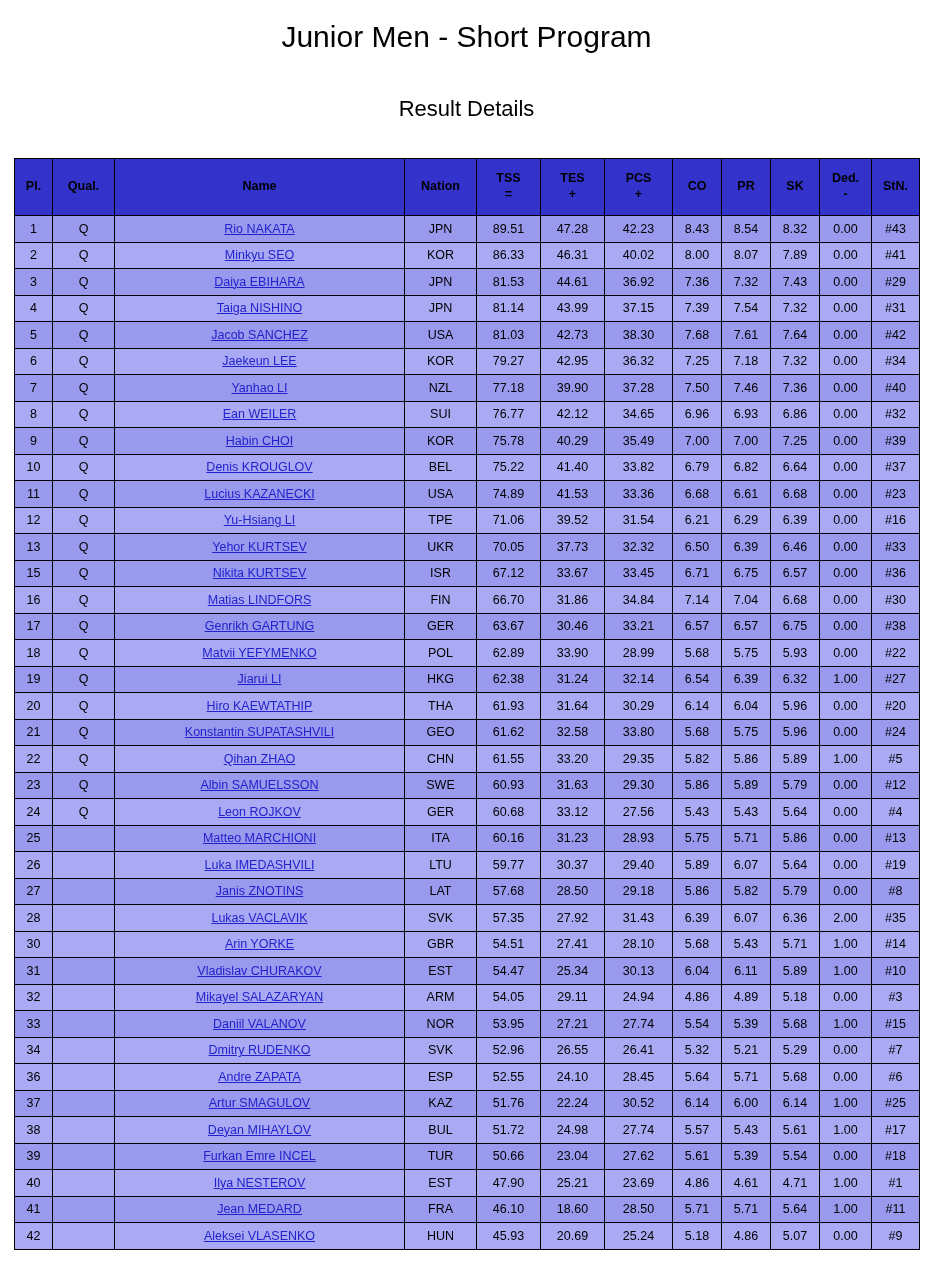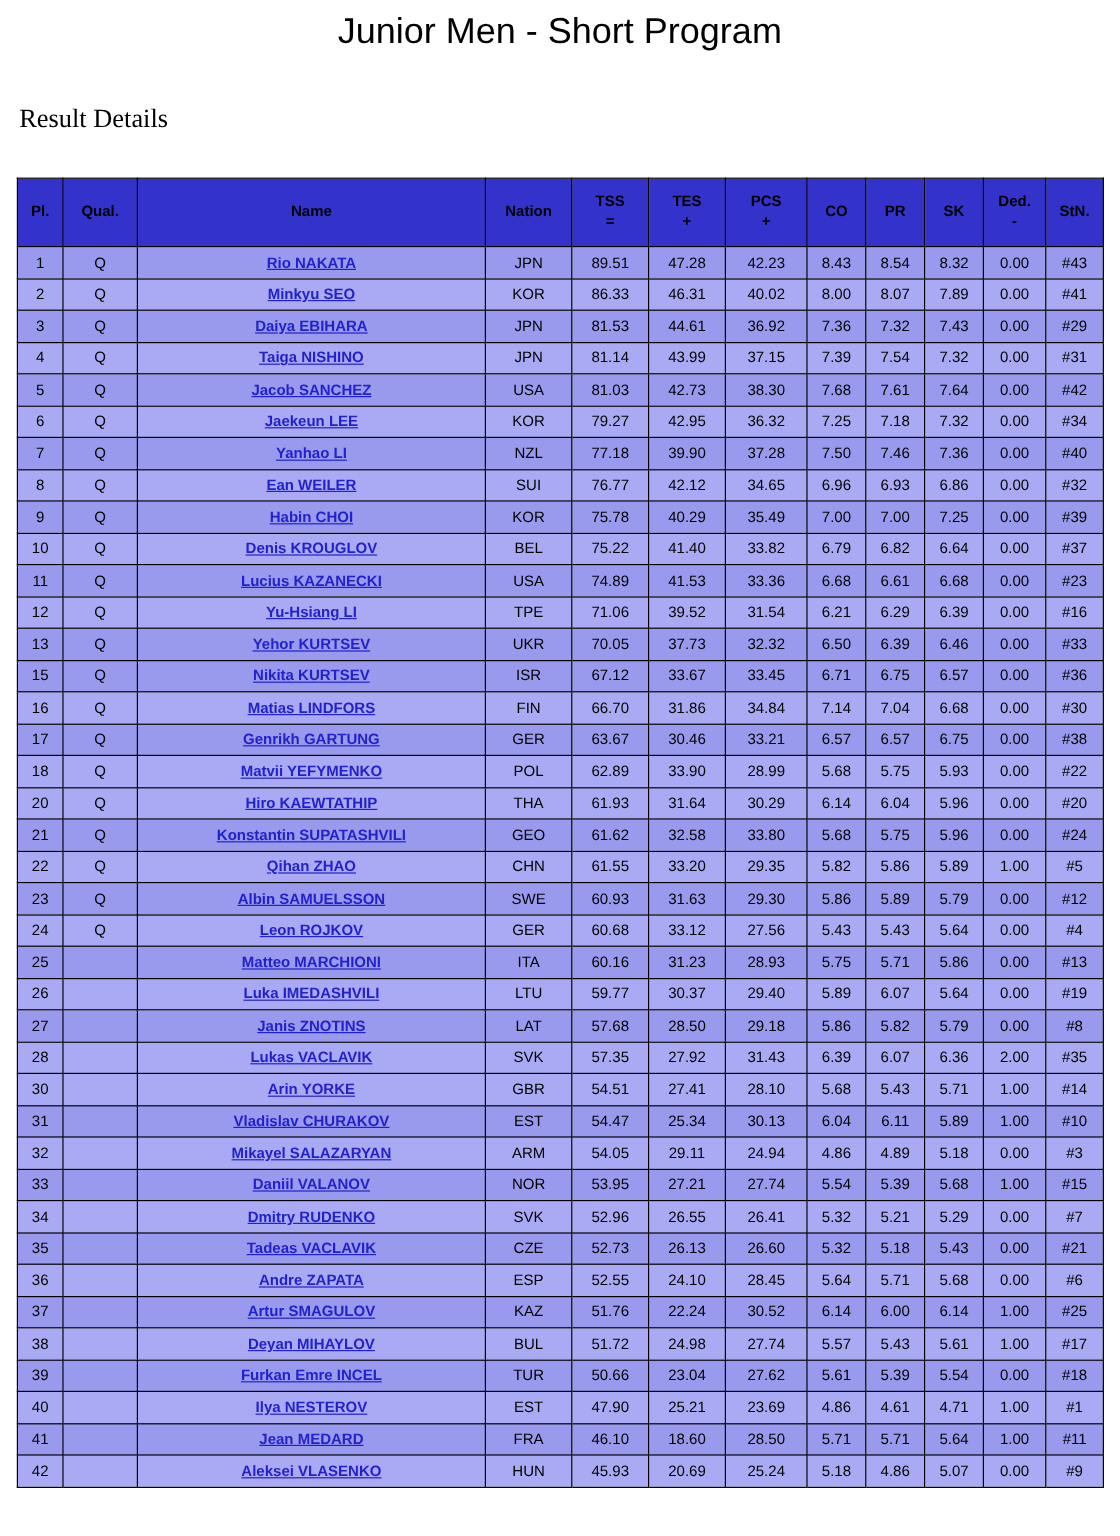--- a/index.html
+++ b/index.html
@@ -16,33 +16,32 @@
   .page {
     width: 933px;
     box-sizing: border-box;
     padding: 0;
   }
   .title {
     text-align: center;
     font-size: 30px;
     font-weight: normal;
     color: #000000;
-    margin: 2px;
+    margin: 12px;
     padding-top: 8px;
     letter-spacing: 0px;
   }
   .subtitle {
-    text-align: left;
+    text-align: center;
     font-size: 22px;
     font-weight: normal;
     color: #000000;
     margin: 16px;
     padding-top: 26px;
     padding-bottom: 20px;
-    font-family: Liberation Serif, serif;
   }
   .table-wrap {
     padding: 0 14px;
   }
   table.results {
     border-collapse: collapse;
     width: 905px;
     table-layout: fixed;
     font-size: 12.5px;
   }
@@ -69,21 +68,20 @@
   }
   tbody tr td {
     height: 25.5px;
     font-size: 12.5px;
   }
   tbody tr.odd td { background: #9999ee; }
   tbody tr.even td { background: #aaaaf4; }
   td.name {
     text-align: left;
     padding-left: 16px;
-    font-weight: bold;
   }
   td.name a {
     color: #2222cc;
     text-decoration: underline;
     font-size: 12.5px;
   }
   
   col.c-pl    { width: 38px; }
   col.c-qual  { width: 62px; }
   col.c-name  { width: 290px; }
@@ -368,20 +366,34 @@
             <td>POL</td>
             <td>62.89</td>
             <td>33.90</td>
             <td>28.99</td>
             <td>5.68</td>
             <td>5.75</td>
             <td>5.93</td>
             <td>0.00</td>
             <td>#22</td>
           </tr>
+          <tr class="odd">
+            <td>19</td>
+            <td>Q</td>
+            <td class="name"><a href="#">Jiarui LI</a></td>
+            <td>HKG</td>
+            <td>62.38</td>
+            <td>31.24</td>
+            <td>32.14</td>
+            <td>6.54</td>
+            <td>6.39</td>
+            <td>6.32</td>
+            <td>1.00</td>
+            <td>#27</td>
+          </tr>
           <tr class="even">
             <td>20</td>
             <td>Q</td>
             <td class="name"><a href="#">Hiro KAEWTATHIP</a></td>
             <td>THA</td>
             <td>61.93</td>
             <td>31.64</td>
             <td>30.29</td>
             <td>6.14</td>
             <td>6.04</td>
@@ -564,34 +576,20 @@
             <td>SVK</td>
             <td>52.96</td>
             <td>26.55</td>
             <td>26.41</td>
             <td>5.32</td>
             <td>5.21</td>
             <td>5.29</td>
             <td>0.00</td>
             <td>#7</td>
           </tr>
-          <tr class="odd">
-            <td>35</td>
-            <td></td>
-            <td class="name"><a href="#">Tadeas VACLAVIK</a></td>
-            <td>CZE</td>
-            <td>52.73</td>
-            <td>26.13</td>
-            <td>26.60</td>
-            <td>5.32</td>
-            <td>5.18</td>
-            <td>5.43</td>
-            <td>0.00</td>
-            <td>#21</td>
-          </tr>
           <tr class="even">
             <td>36</td>
             <td></td>
             <td class="name"><a href="#">Andre ZAPATA</a></td>
             <td>ESP</td>
             <td>52.55</td>
             <td>24.10</td>
             <td>28.45</td>
             <td>5.64</td>
             <td>5.71</td>

